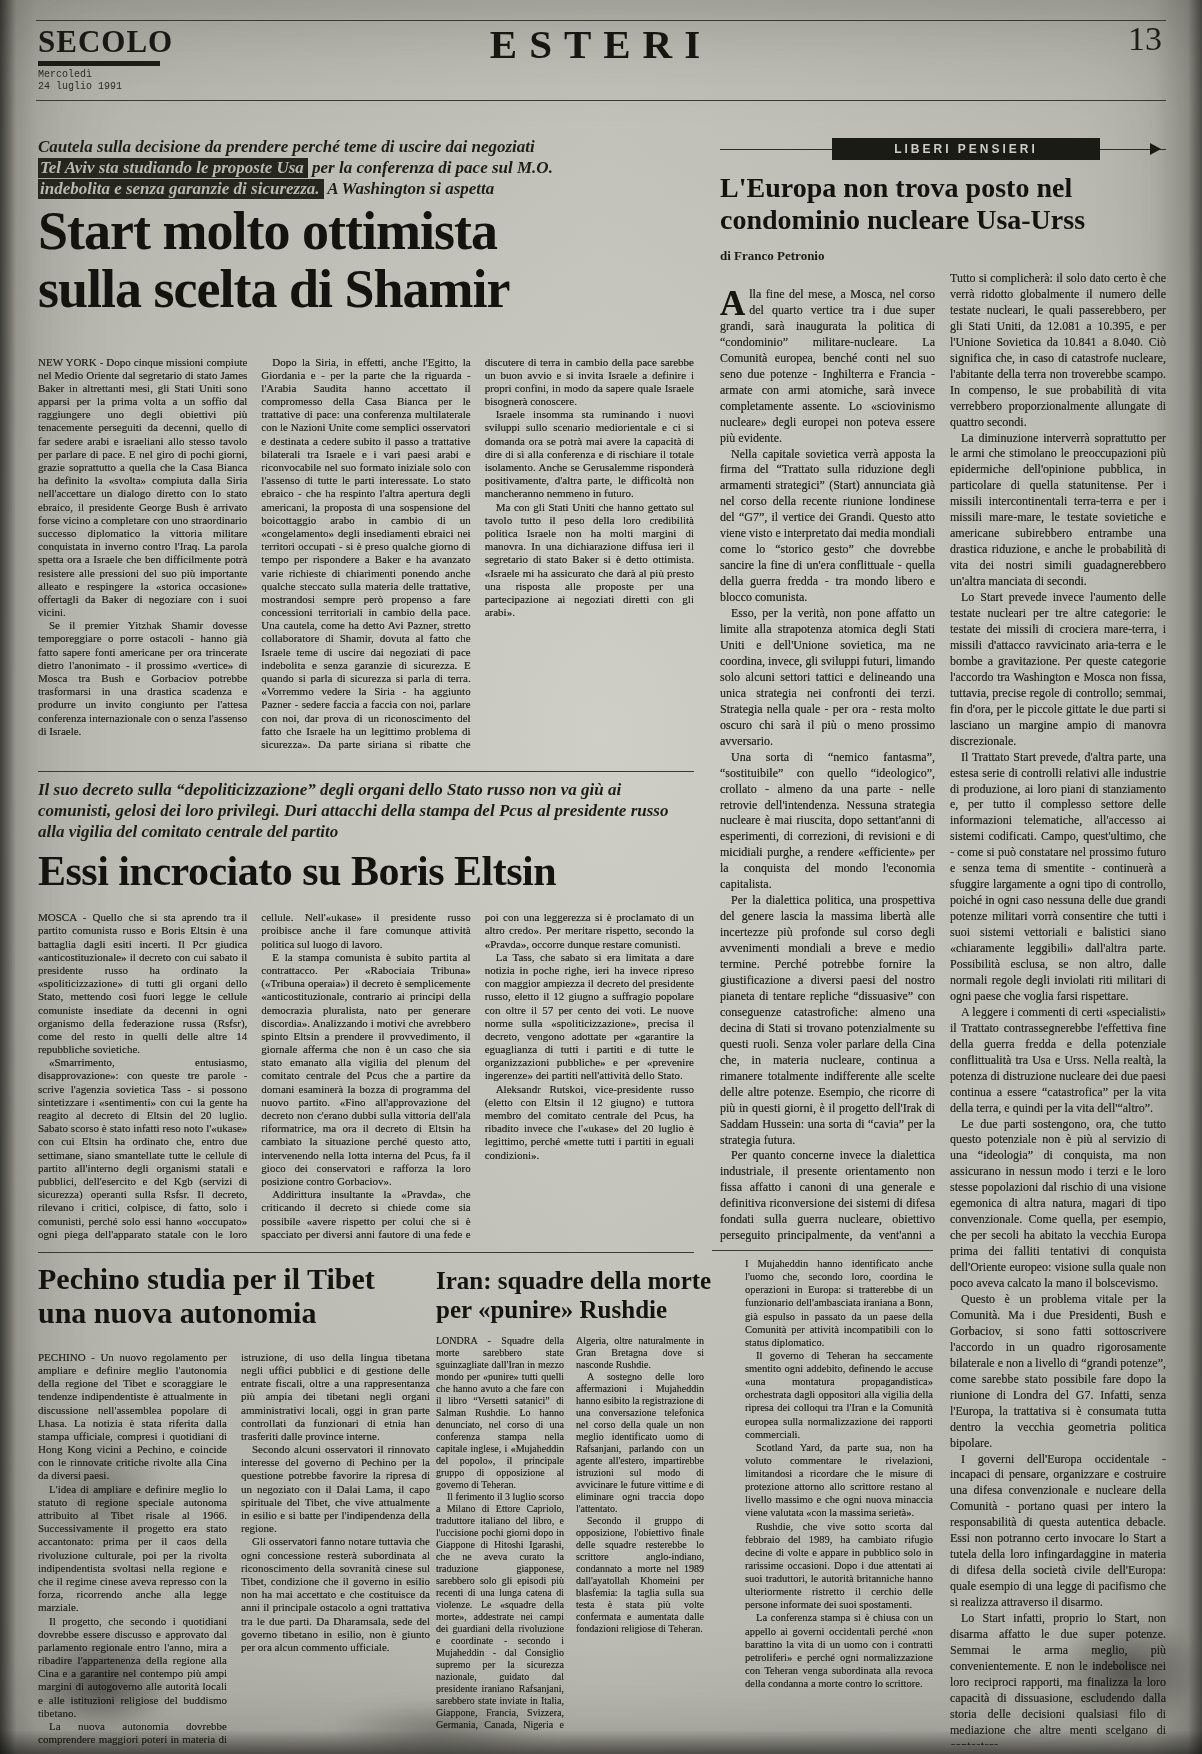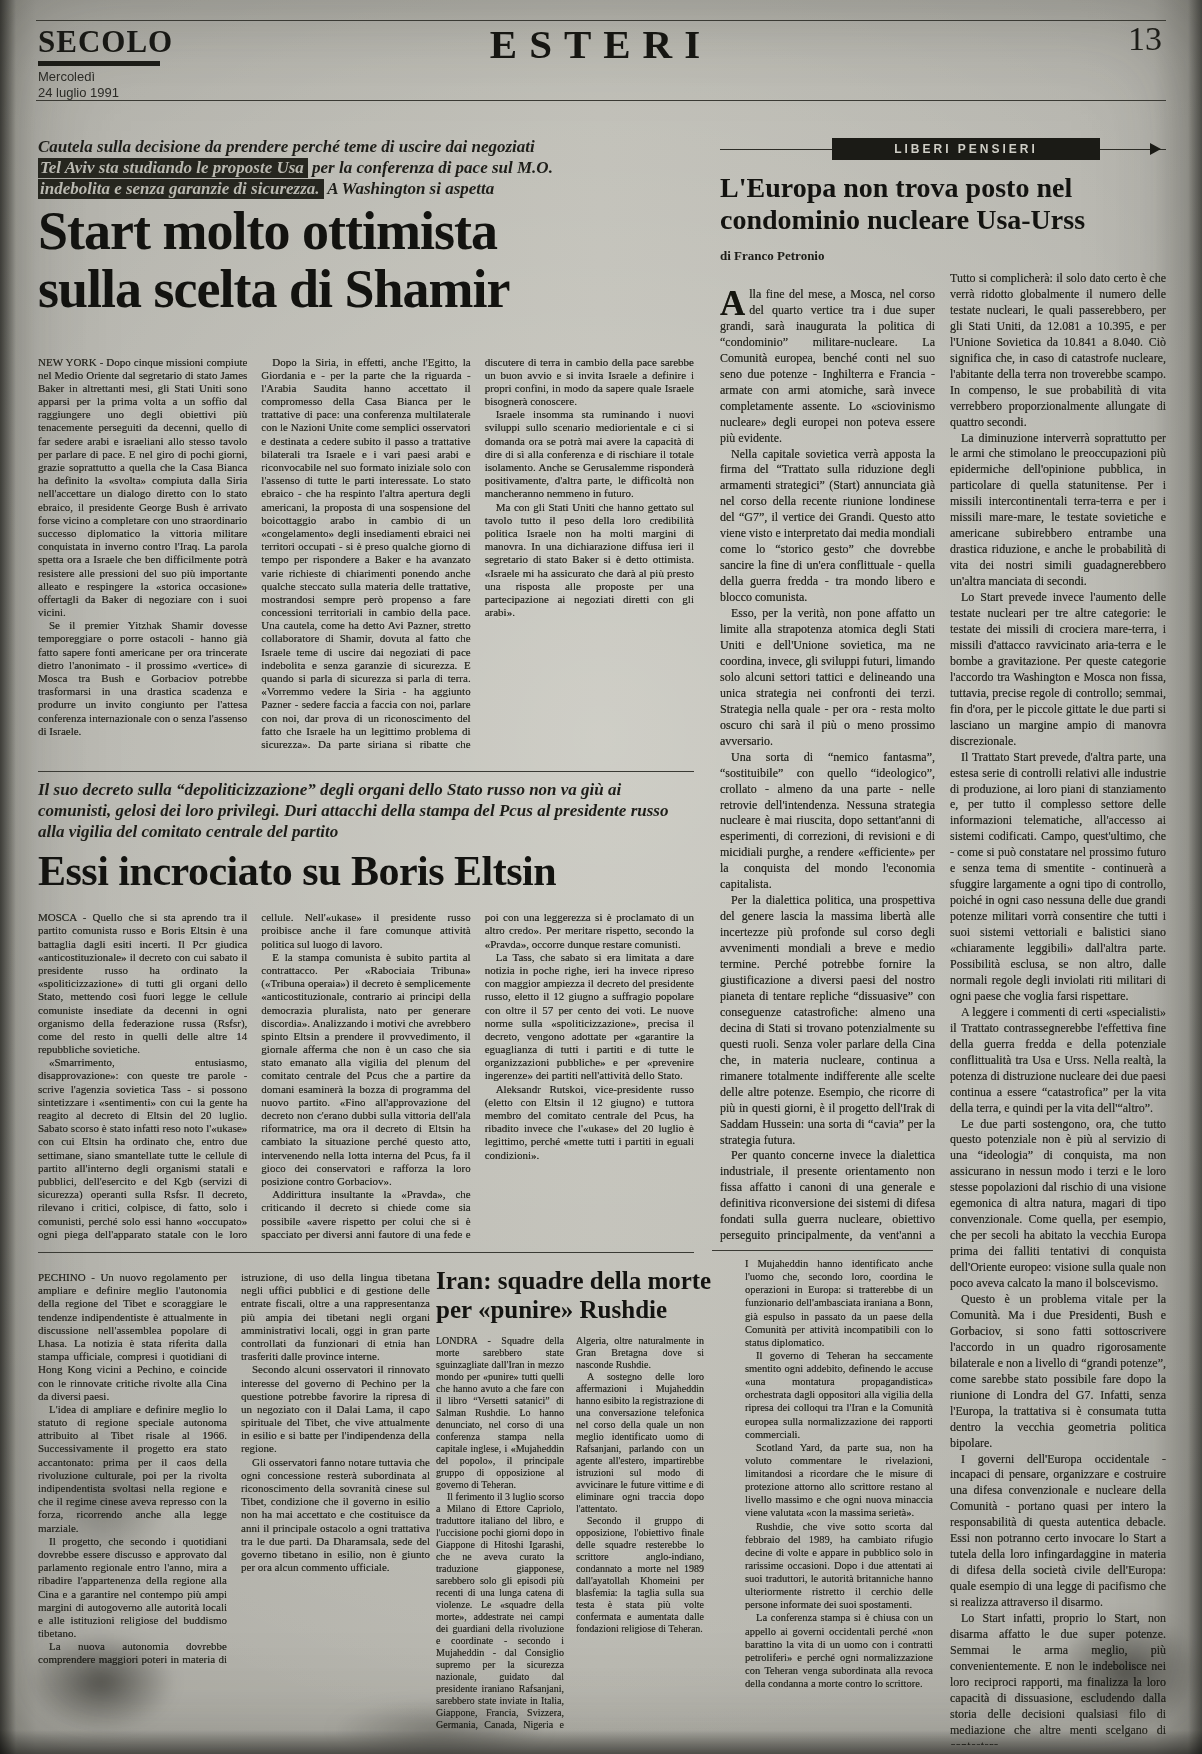--- a/index.html
+++ b/index.html
@@ -15,21 +15,21 @@
     box-shadow: inset 0 0 110px rgba(30,30,24,.38);
     overflow:hidden;
     padding-left:12px;
   }
   .rule { position:absolute; background:#3a3a34; height:1px; }
 
   
   #masthead { position:absolute; left:38px; top:24px; width:200px; }
   #paper-name { font-size:31px; font-weight:bold; letter-spacing:1px; color:#191915; }
   #masthead-bar { width:122px; height:5px; background:#1c1c17; margin-top:1px; }
-  #weekday, #date-line { font-family:Liberation Sans, sans-serif; font-size:13px; color:#2b2b26; margin-top:3px; }
+  #weekday, #date-line { font-family:Liberation Mono, monospace; font-size:10px; color:#2b2b26; margin-top:3px; }
   #date-line { margin-top:1px; }
   #section-title { position:absolute; left:0; right:0; top:20px; text-align:center;
     font-size:41px; font-weight:bold; letter-spacing:12px; color:#161612; }
   #page-number { position:absolute; right:40px; top:20px; font-size:34px; color:#1d1d18; }
 
   
   .kicker { font-style:italic; font-weight:bold; font-size:17px; line-height:21px; color:#1e1e19; }
   .khl { background:#26261f; color:#b9b8b0; padding:0 4px 1px 2px; }
   .headline-xl { font-weight:bold; font-size:54px; line-height:1.07; letter-spacing:-1px;
     color:#131310; white-space:pre-line; }
@@ -48,21 +48,21 @@
 
   #baker  { position:absolute; left:38px; top:136px; width:656px; }
   #baker-body { margin-top:37px; height:396px; }
   #baker .headline-xl { margin-top:4px; }
 
   #eltsin { position:absolute; left:38px; top:779px; width:656px; }
   #eltsin .headline-l { margin-top:6px; }
   #eltsin-body { margin-top:17px; height:334px; }
 
   #tibet { position:absolute; left:38px; top:1262px; width:392px; }
-  #tibet-body { margin-top:9px; height:404px; }
+  #tibet-body { margin-top:21px; height:404px; }
 
   #iran-main { position:absolute; left:436px; top:1266px; width:268px; }
   #iran-body { margin-top:11px; height:398px; font-size:10px; column-gap:12px; }
   #iran-leg  { position:absolute; left:745px; top:1257px; width:188px; height:487px;
     font-size:10.5px; line-height:1.25; }
 
   #europa-head { position:absolute; left:720px; top:138px; width:446px; }
   .lp-rule { position:absolute; left:0; top:11px; width:446px; height:1px; background:#2c2c26; }
   .lp-bar { position:absolute; left:112px; top:0; width:268px; height:22px; background:#1b1b16;
     color:#cfcec6; font-family:"Liberation Sans",sans-serif; font-size:12px; font-weight:bold;
@@ -143,20 +143,22 @@
         <p>Addirittura insultante la «Pravda», che criticando il decreto si chiede come sia possibile «avere rispetto per colui che si è spacciato per diversi anni fautore di una fede e poi con una leggerezza si è proclamato di un altro credo». Per meritare rispetto, secondo la «Pravda», occorre dunque restare comunisti.</p>
         <p>La Tass, che sabato si era limitata a dare notizia in poche righe, ieri ha invece ripreso con maggior ampiezza il decreto del presidente russo, eletto il 12 giugno a suffragio popolare con oltre il 57 per cento dei voti. Le nuove norme sulla «spoliticizzazione», precisa il decreto, vengono adottate per «garantire la eguaglianza di tutti i partiti e di tutte le organizzazioni pubbliche» e per «prevenire ingerenze» dei partiti nell'attività dello Stato.</p>
         <p>Aleksandr Rutskoi, vice-presidente russo (eletto con Eltsin il 12 giugno) e tuttora membro del comitato centrale del Pcus, ha ribadito invece che l'«ukase» del 20 luglio è legittimo, perché «mette tutti i partiti in eguali condizioni».</p>
       </div>
   </div>
 
   <div class="rule" style="left:38px; top:1252px; width:656px;"></div>
   <div class="rule" style="left:712px; top:1250px; width:221px;"></div>
 
   <div id="tibet">
+    <h3 class="headline-m">Pechino studia per il Tibet
+una nuova autonomia</h3>
     <div id="tibet-body" class="body-text cols2">
         <p>PECHINO - Un nuovo regolamento per ampliare e definire meglio l'autonomia della regione del Tibet e scoraggiare le tendenze indipendentiste è attualmente in discussione nell'assemblea popolare di Lhasa. La notizia è stata riferita dalla stampa ufficiale, compresi i quotidiani di Hong Kong vicini a Pechino, e coincide con le rinnovate critiche rivolte alla Cina da diversi paesi.</p>
         <p>L'idea di ampliare e definire meglio lo statuto di regione speciale autonoma attribuito al Tibet risale al 1966. Successivamente il progetto era stato accantonato: prima per il caos della rivoluzione culturale, poi per la rivolta indipendentista svoltasi nella regione e che il regime cinese aveva represso con la forza, ricorrendo anche alla legge marziale.</p>
         <p>Il progetto, che secondo i quotidiani dovrebbe essere discusso e approvato dal parlamento regionale entro l'anno, mira a ribadire l'appartenenza della regione alla Cina e a garantire nel contempo più ampi margini di autogoverno alle autorità locali e alle istituzioni religiose del buddismo tibetano.</p>
         <p>La nuova autonomia dovrebbe comprendere maggiori poteri in materia di istruzione, di uso della lingua tibetana negli uffici pubblici e di gestione delle entrate fiscali, oltre a una rappresentanza più ampia dei tibetani negli organi amministrativi locali, oggi in gran parte controllati da funzionari di etnia han trasferiti dalle province interne.</p>
         <p>Secondo alcuni osservatori il rinnovato interesse del governo di Pechino per la questione potrebbe favorire la ripresa di un negoziato con il Dalai Lama, il capo spirituale del Tibet, che vive attualmente in esilio e si batte per l'indipendenza della regione.</p>
         <p>Gli osservatori fanno notare tuttavia che ogni concessione resterà subordinata al riconoscimento della sovranità cinese sul Tibet, condizione che il governo in esilio non ha mai accettato e che costituisce da anni il principale ostacolo a ogni trattativa tra le due parti. Da Dharamsala, sede del governo tibetano in esilio, non è giunto per ora alcun commento ufficiale.</p>
       </div>
   </div>
 

